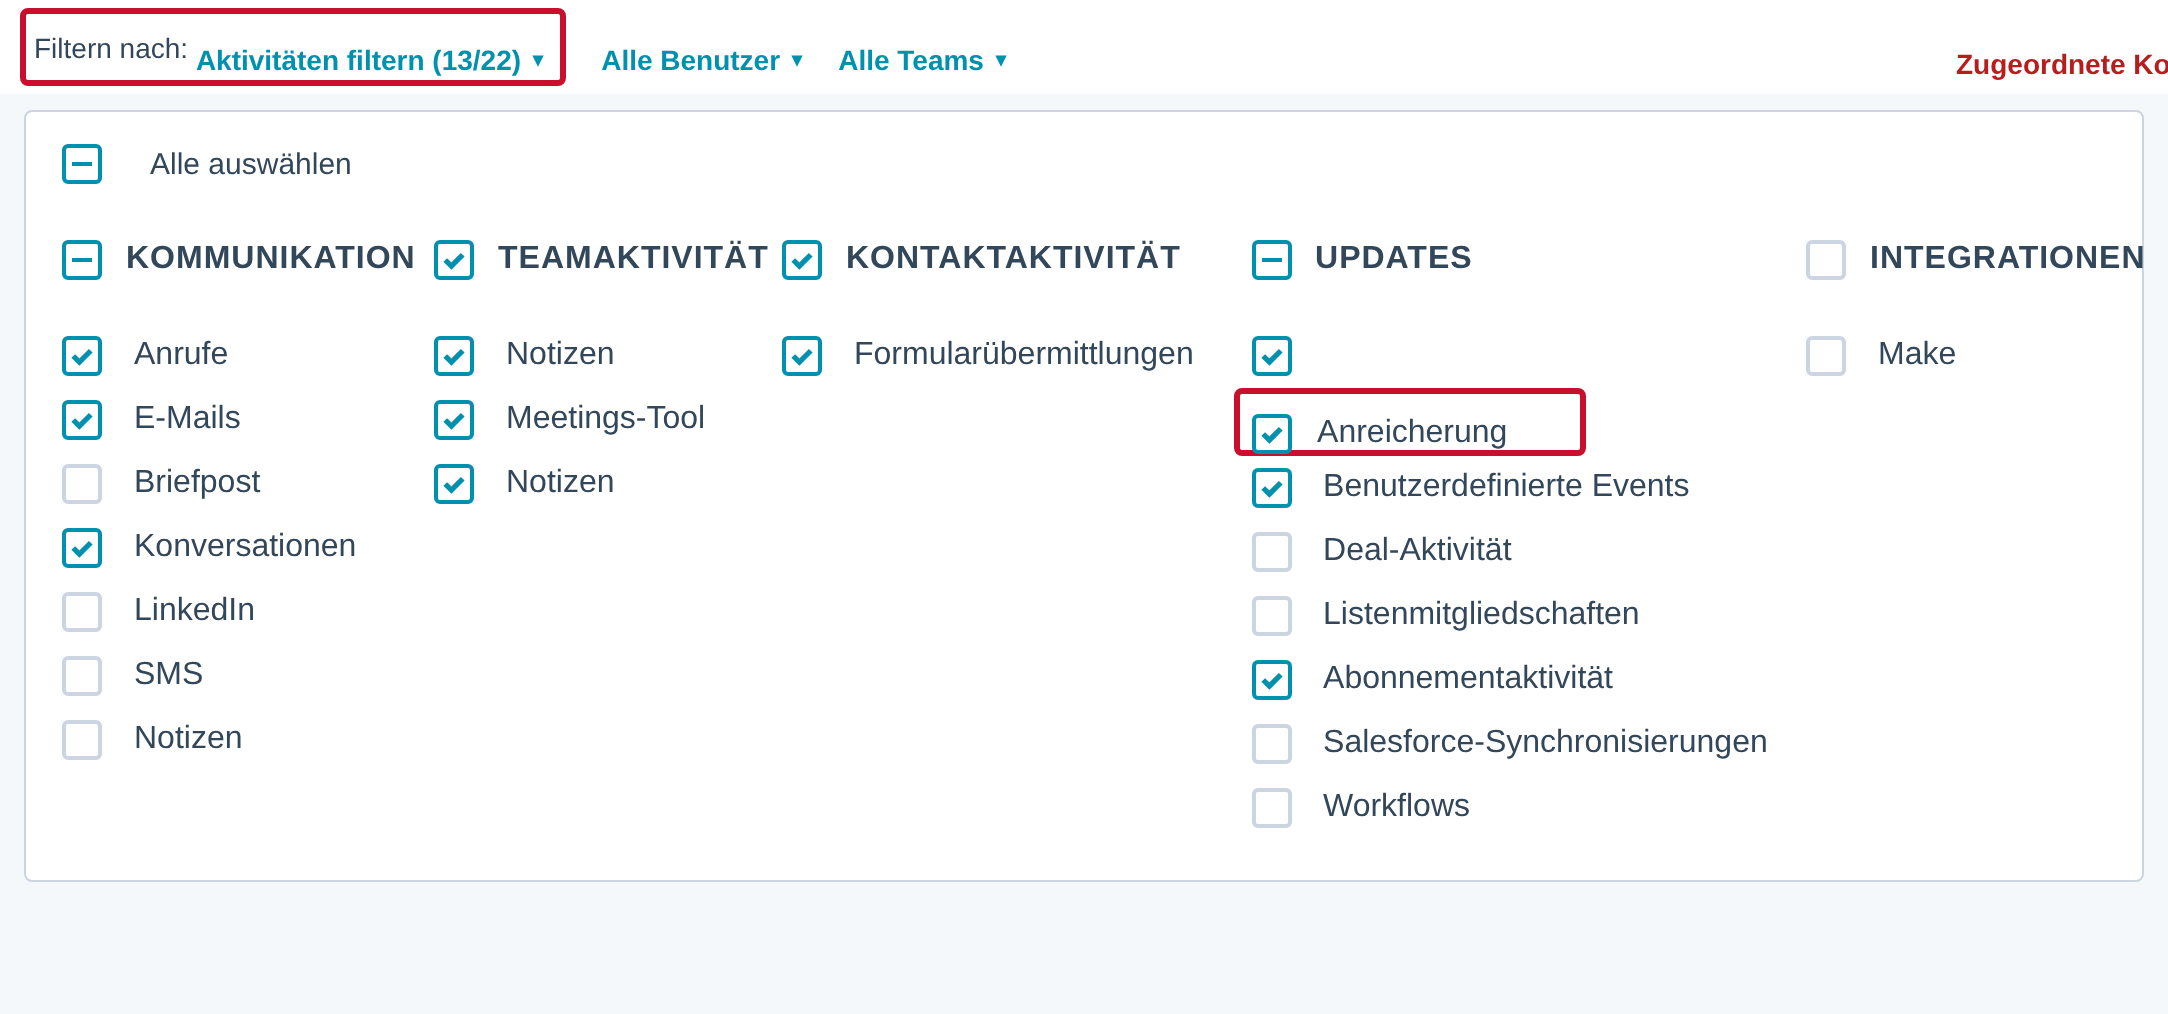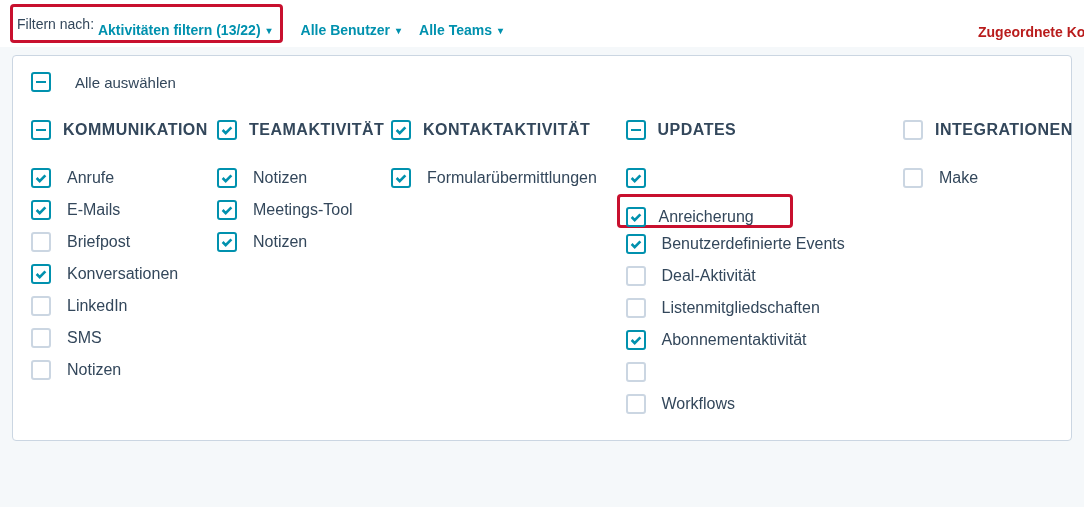--- a/index.html
+++ b/index.html
@@ -317,20 +317,21 @@
       <div class="option">
         <span class="cbx checked">
             <svg viewBox="0 0 16 16">
               <polyline points="3,8 6.5,11.5 13,5"></polyline>
             </svg>
           </span>
         <span>Abonnementaktivität</span>
       </div>
       <div class="option">
         <span class="cbx unchecked"></span>
+        <span>Salesforce-Synchronisierungen</span>
       </div>
       <div class="option">
         <span class="cbx unchecked"></span>
         <span>Workflows</span>
       </div>
     </div>
 
     <div class="col" style="width:150px;">
       <div class="group-header">
         <span class="cbx unchecked"></span>

